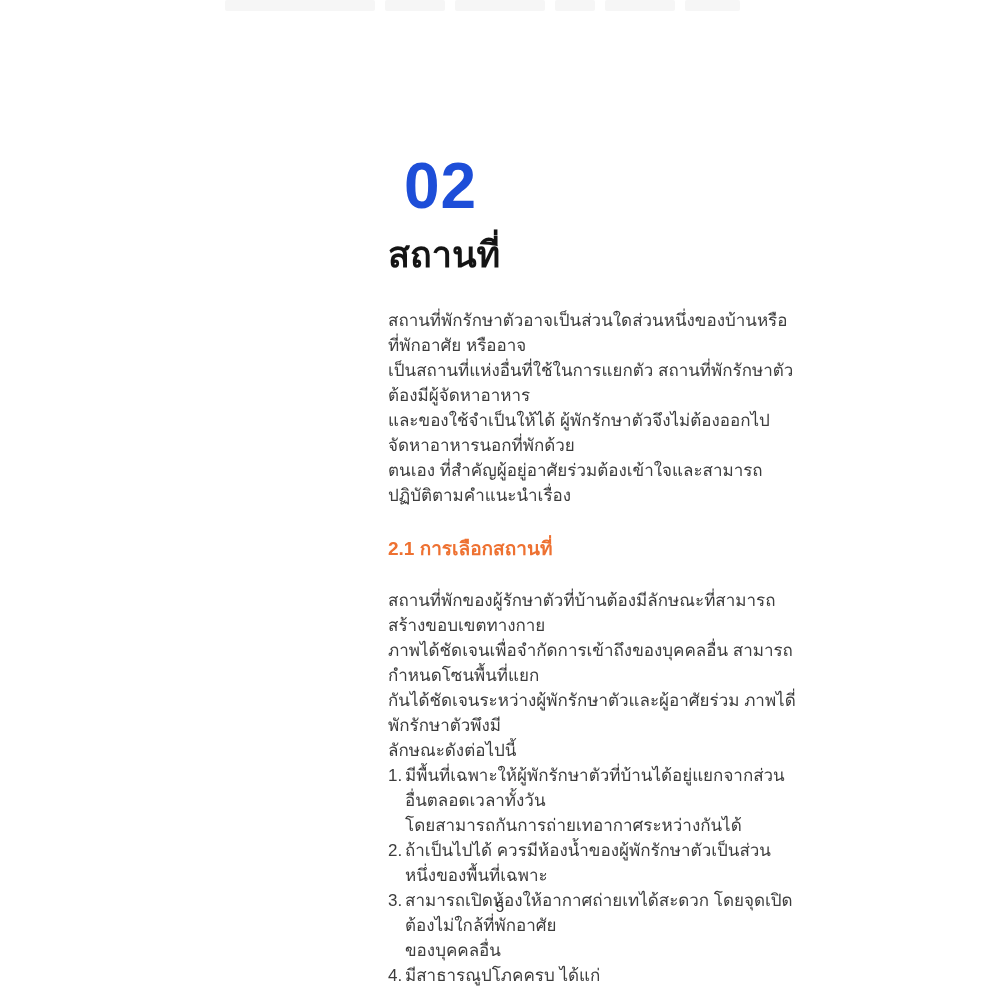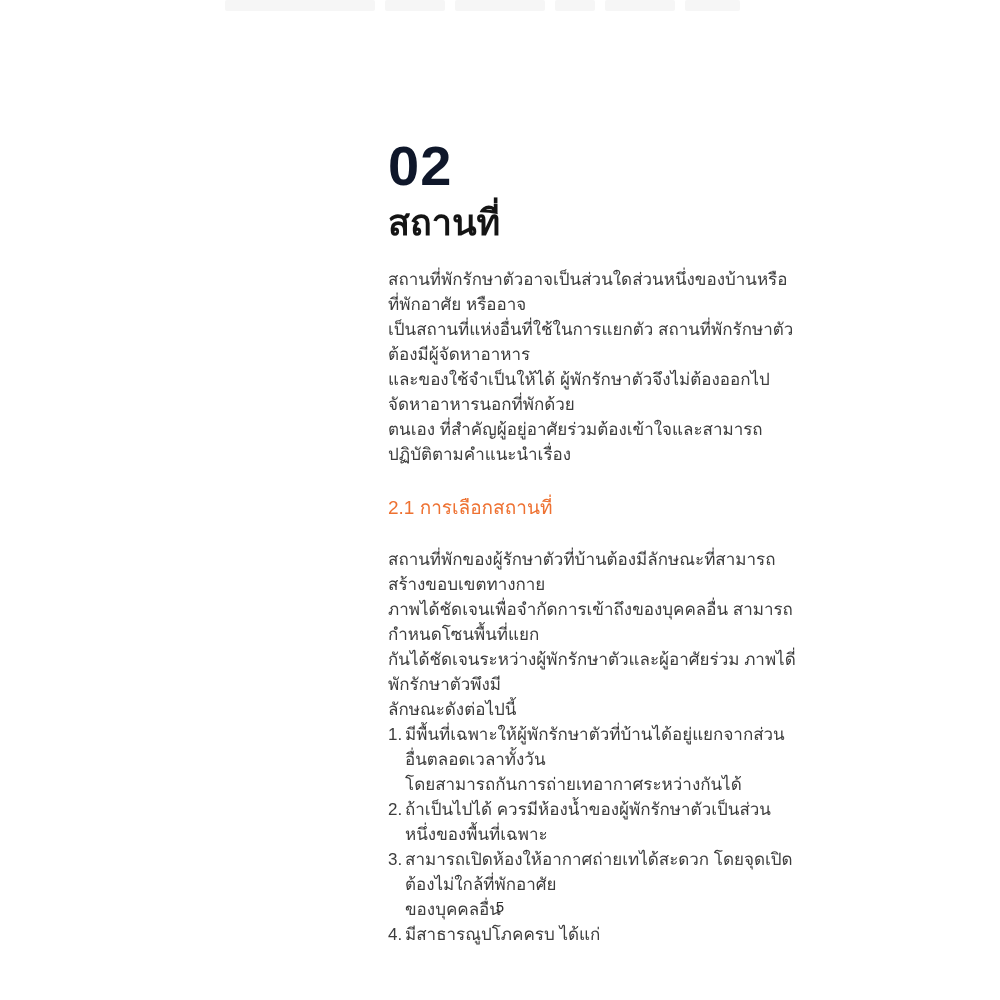--- a/index.html
+++ b/index.html
@@ -33,46 +33,46 @@
     border-radius: 2px;
   }
   .content {
     position: absolute;
     left: 388px;
     top: 138px;
     width: 412px;
     color: #3c3c3c;
   }
   .chapter-number {
-    font-size: 56px;
+    font-size: 64px;
     line-height: 1.0;
     font-weight: bold;
-    color: #0f172a;
+    color: #1d4ed8;
     letter-spacing: 1px;
-    margin: 0;
+    margin: 16px;
   }
   .chapter-title {
     font-size: 36px;
     font-weight: bold;
     color: #141414;
     margin: 8px 0 0 0;
     line-height: 1.15;
   }
   .body-text {
     font-size: 17px;
     line-height: 25px;
     color: #3c3c3c;
   }
   .intro {
-    margin-top: 24px;
+    margin-top: 33px;
   }
   .section-heading {
     margin-top: 30px;
     font-size: 19px;
-    font-weight: normal;
+    font-weight: bold;
     color: #ee7131;
     line-height: 1.2;
   }
   .section-paragraph {
     margin-top: 27px;
   }
   .numbered-list {
     margin: 0;
   }
   .list-item .item-first-line {

